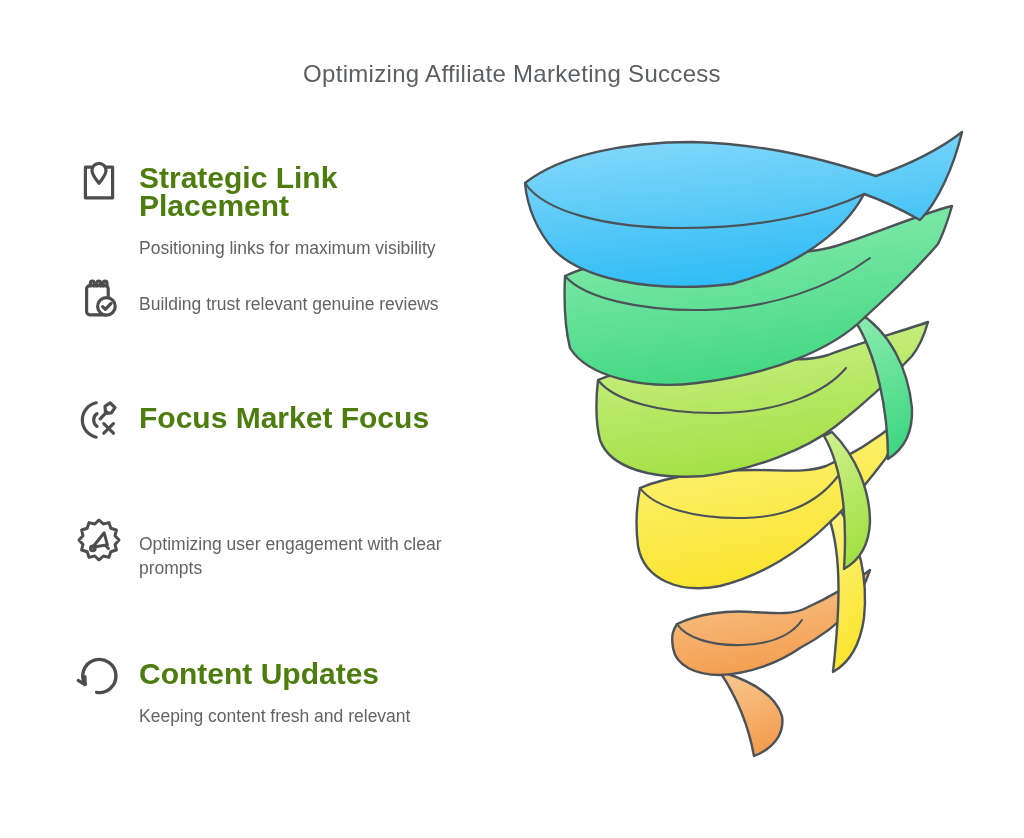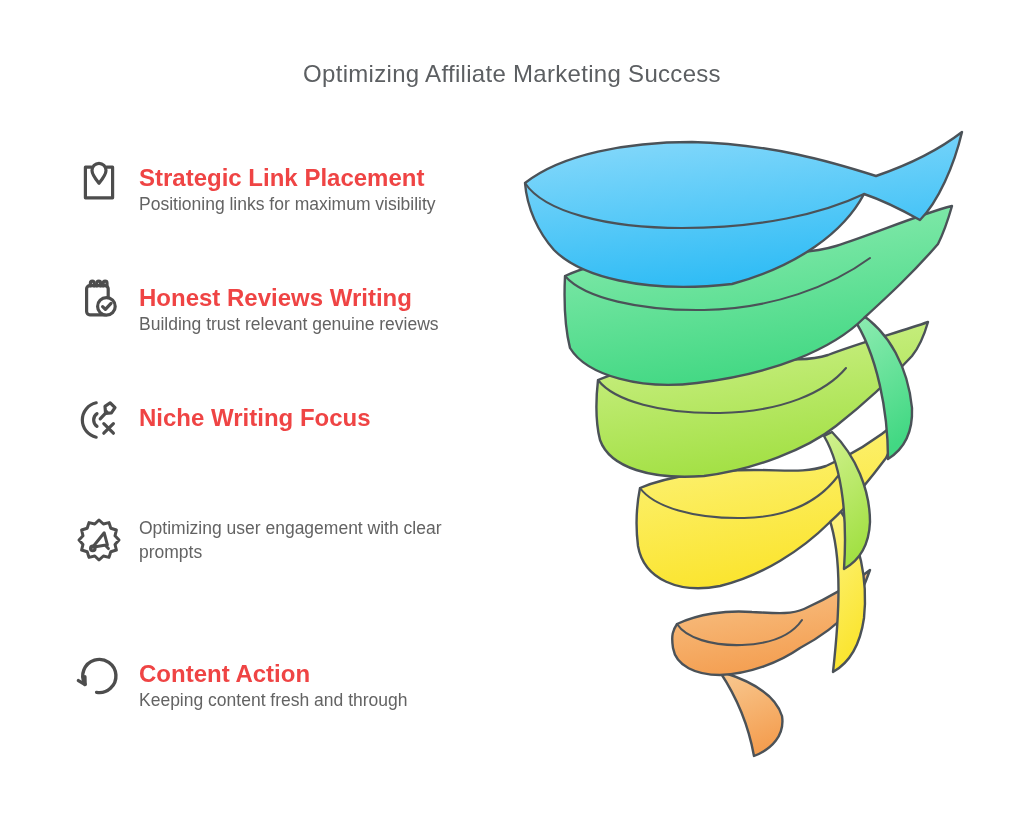--- a/index.html
+++ b/index.html
@@ -13,24 +13,24 @@
     text-align:center;font-size:24px;font-weight:400;
     color:#5c5f62;letter-spacing:.3px;margin:0;
   }
   .item{
     position:absolute;left:75px;display:flex;align-items:flex-start;width:420px;
   }
   .item .icon{width:48px;height:48px;flex:0 0 48px;display:block;}
   .item .icon svg{width:48px;height:48px;display:block;}
   .item .text{margin-left:16px;max-width:356px;}
   .item-title{
-    font-size:24px;font-weight:700;color:#ef4444;line-height:28px;padding-top:8px;
+    font-size:30px;font-weight:700;color:#4d7c0f;line-height:28px;padding-top:8px;
   }
   .item-desc{
-    font-size:17.5px;font-weight:400;color:#636363;line-height:24px;
+    font-size:17.5px;font-weight:400;color:#636363;line-height:24px;margin-top:16px;
   }
   .funnel{
     position:absolute;left:492px;top:118px;width:520px;height:670px;
   }
 </style>
 </head>
 <body>
 
 <div>
 
@@ -54,37 +54,36 @@
       <svg viewBox="0 0 24 24" fill="none" stroke-width="1.6" stroke-linecap="round" stroke-linejoin="round" stroke="#4d4d4d">
         <rect x="5.8" y="4.8" width="10.8" height="14.6" rx="1.6" fill="none"></rect>
         <path d="M7.7 5 V3.5 a0.95 0.95 0 0 1 1.9 0 V5" fill="none"></path>
         <path d="M10.9 5 V3.5 a0.95 0.95 0 0 1 1.9 0 V5" fill="none"></path>
         <path d="M14.1 5 V3.5 a0.95 0.95 0 0 1 1.9 0 V5" fill="none"></path>
         <circle cx="15.7" cy="15.2" r="4.4" fill="#ffffff"></circle>
         <path d="M13.8 15.3 l1.4 1.4 2.8 -3" fill="none"></path>
       </svg>
     </span>
     <div class="text">
-      <div class="item-title">Honest Reviews Writing</div>
       <div class="item-desc">Building trust relevant genuine reviews</div>
     </div>
   </div>
 
   <div class="item" style="top:396px">
     <span class="icon">
       <svg viewBox="0 0 24 24" fill="none" stroke-width="1.6" stroke-linecap="round" stroke-linejoin="round" stroke="#4d4d4d">
         <path d="M10.6 3.4 A8.8 8.8 0 0 0 10.6 20.6" fill="none"></path>
         <path d="M11 8.8 A3.9 3.9 0 0 0 11 15.2" fill="none"></path>
         <path d="M12.6 11.4 L15.9 7.9" fill="none"></path>
         <path d="M15.3 8.7 L15 5.2 L17.6 3.4 L20 5.8 L18.2 8.4 Z" fill="none"></path>
         <path d="M14.4 13.8 l4.8 4.8 M19.2 13.8 l-4.8 4.8" fill="none"></path>
       </svg>
     </span>
     <div class="text">
-      <div class="item-title">Niche Writing Focus</div>
+      <div class="item-title">Focus Market Focus</div>
     </div>
   </div>
 
   <div class="item" style="top:516px">
     <span class="icon">
       <svg viewBox="0 0 24 24" fill="none" stroke-width="1.5" stroke-linecap="round" stroke-linejoin="round" stroke="#4d4d4d">
         <polygon points="22,12 20,14.2 20.7,17 17.9,17.9 17,20.7 14.2,20 12,22 9.9,20 7,20.7 6.1,17.9 3.3,17 4,14.2 2,12 4,9.9 3.3,7 6.1,6.1 7,3.3 9.9,4 12,2 14.2,4 17,3.3 17.9,6.1 20.7,7 20,9.9" fill="none"></polygon>
         <path d="M8.8 15.6 L14.6 8.4 L16.2 14.4 Z" fill="none"></path>
         <circle cx="8.9" cy="16.2" r="1.15" fill="none"></circle>
         <path d="M15.4 14.9 L16.7 16.3" fill="none"></path>
@@ -96,22 +95,22 @@
   </div>
 
   <div class="item" style="top:652px">
     <span class="icon">
       <svg viewBox="0 0 24 24" fill="none" stroke-width="1.7" stroke-linecap="round" stroke-linejoin="round" stroke="#4d4d4d">
         <path d="M10.8 20.2 A8.3 8.3 0 1 0 5.0 16.2" fill="none"></path>
         <path d="M4.95 12.4 L5.05 16.3 L1.7 14.3" fill="none"></path>
       </svg>
     </span>
     <div class="text">
-      <div class="item-title">Content Action</div>
-      <div class="item-desc">Keeping content fresh and through</div>
+      <div class="item-title">Content Updates</div>
+      <div class="item-desc">Keeping content fresh and relevant</div>
     </div>
   </div>
 
   <svg class="funnel" viewBox="0 0 520 670">
     <defs>
       <linearGradient id="gBlue" x1="0.1" y1="0" x2="0.4" y2="1">
         <stop offset="0" stop-color="#8ADAFB"></stop>
         <stop offset="1" stop-color="#2FBCF5"></stop>
       </linearGradient>
       <linearGradient id="gGreen" x1="0.1" y1="0" x2="0.4" y2="1">

